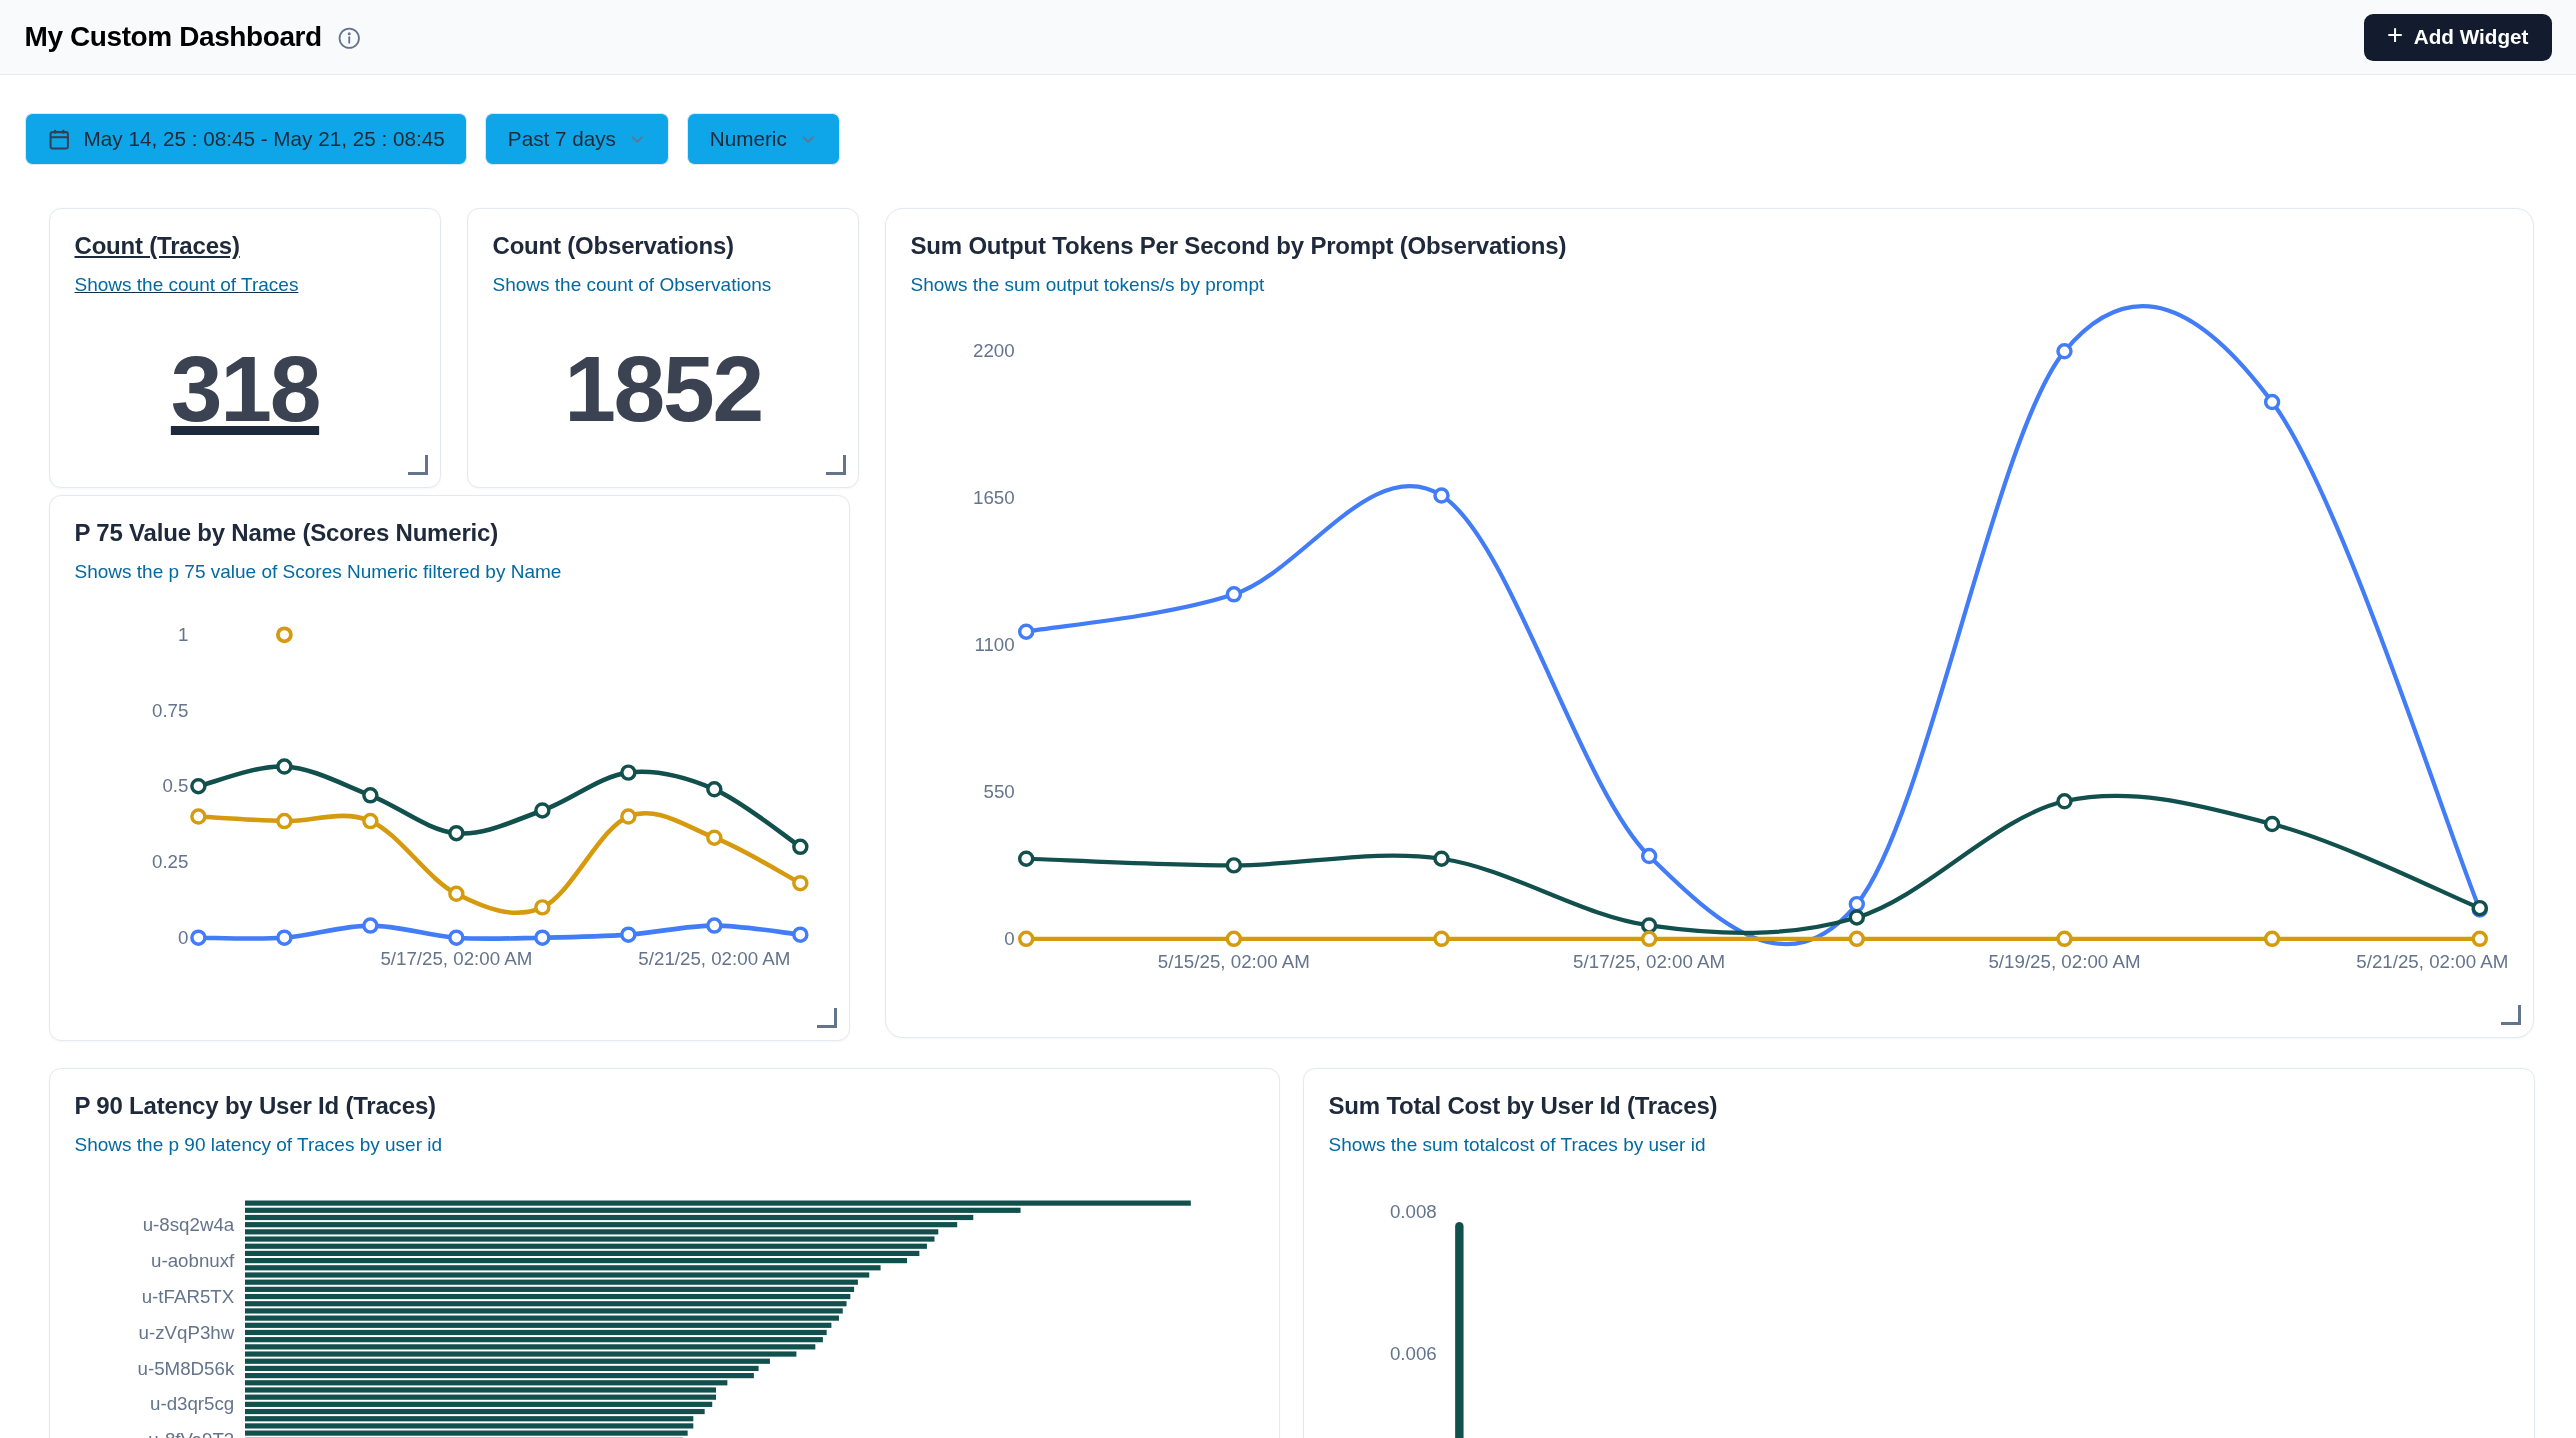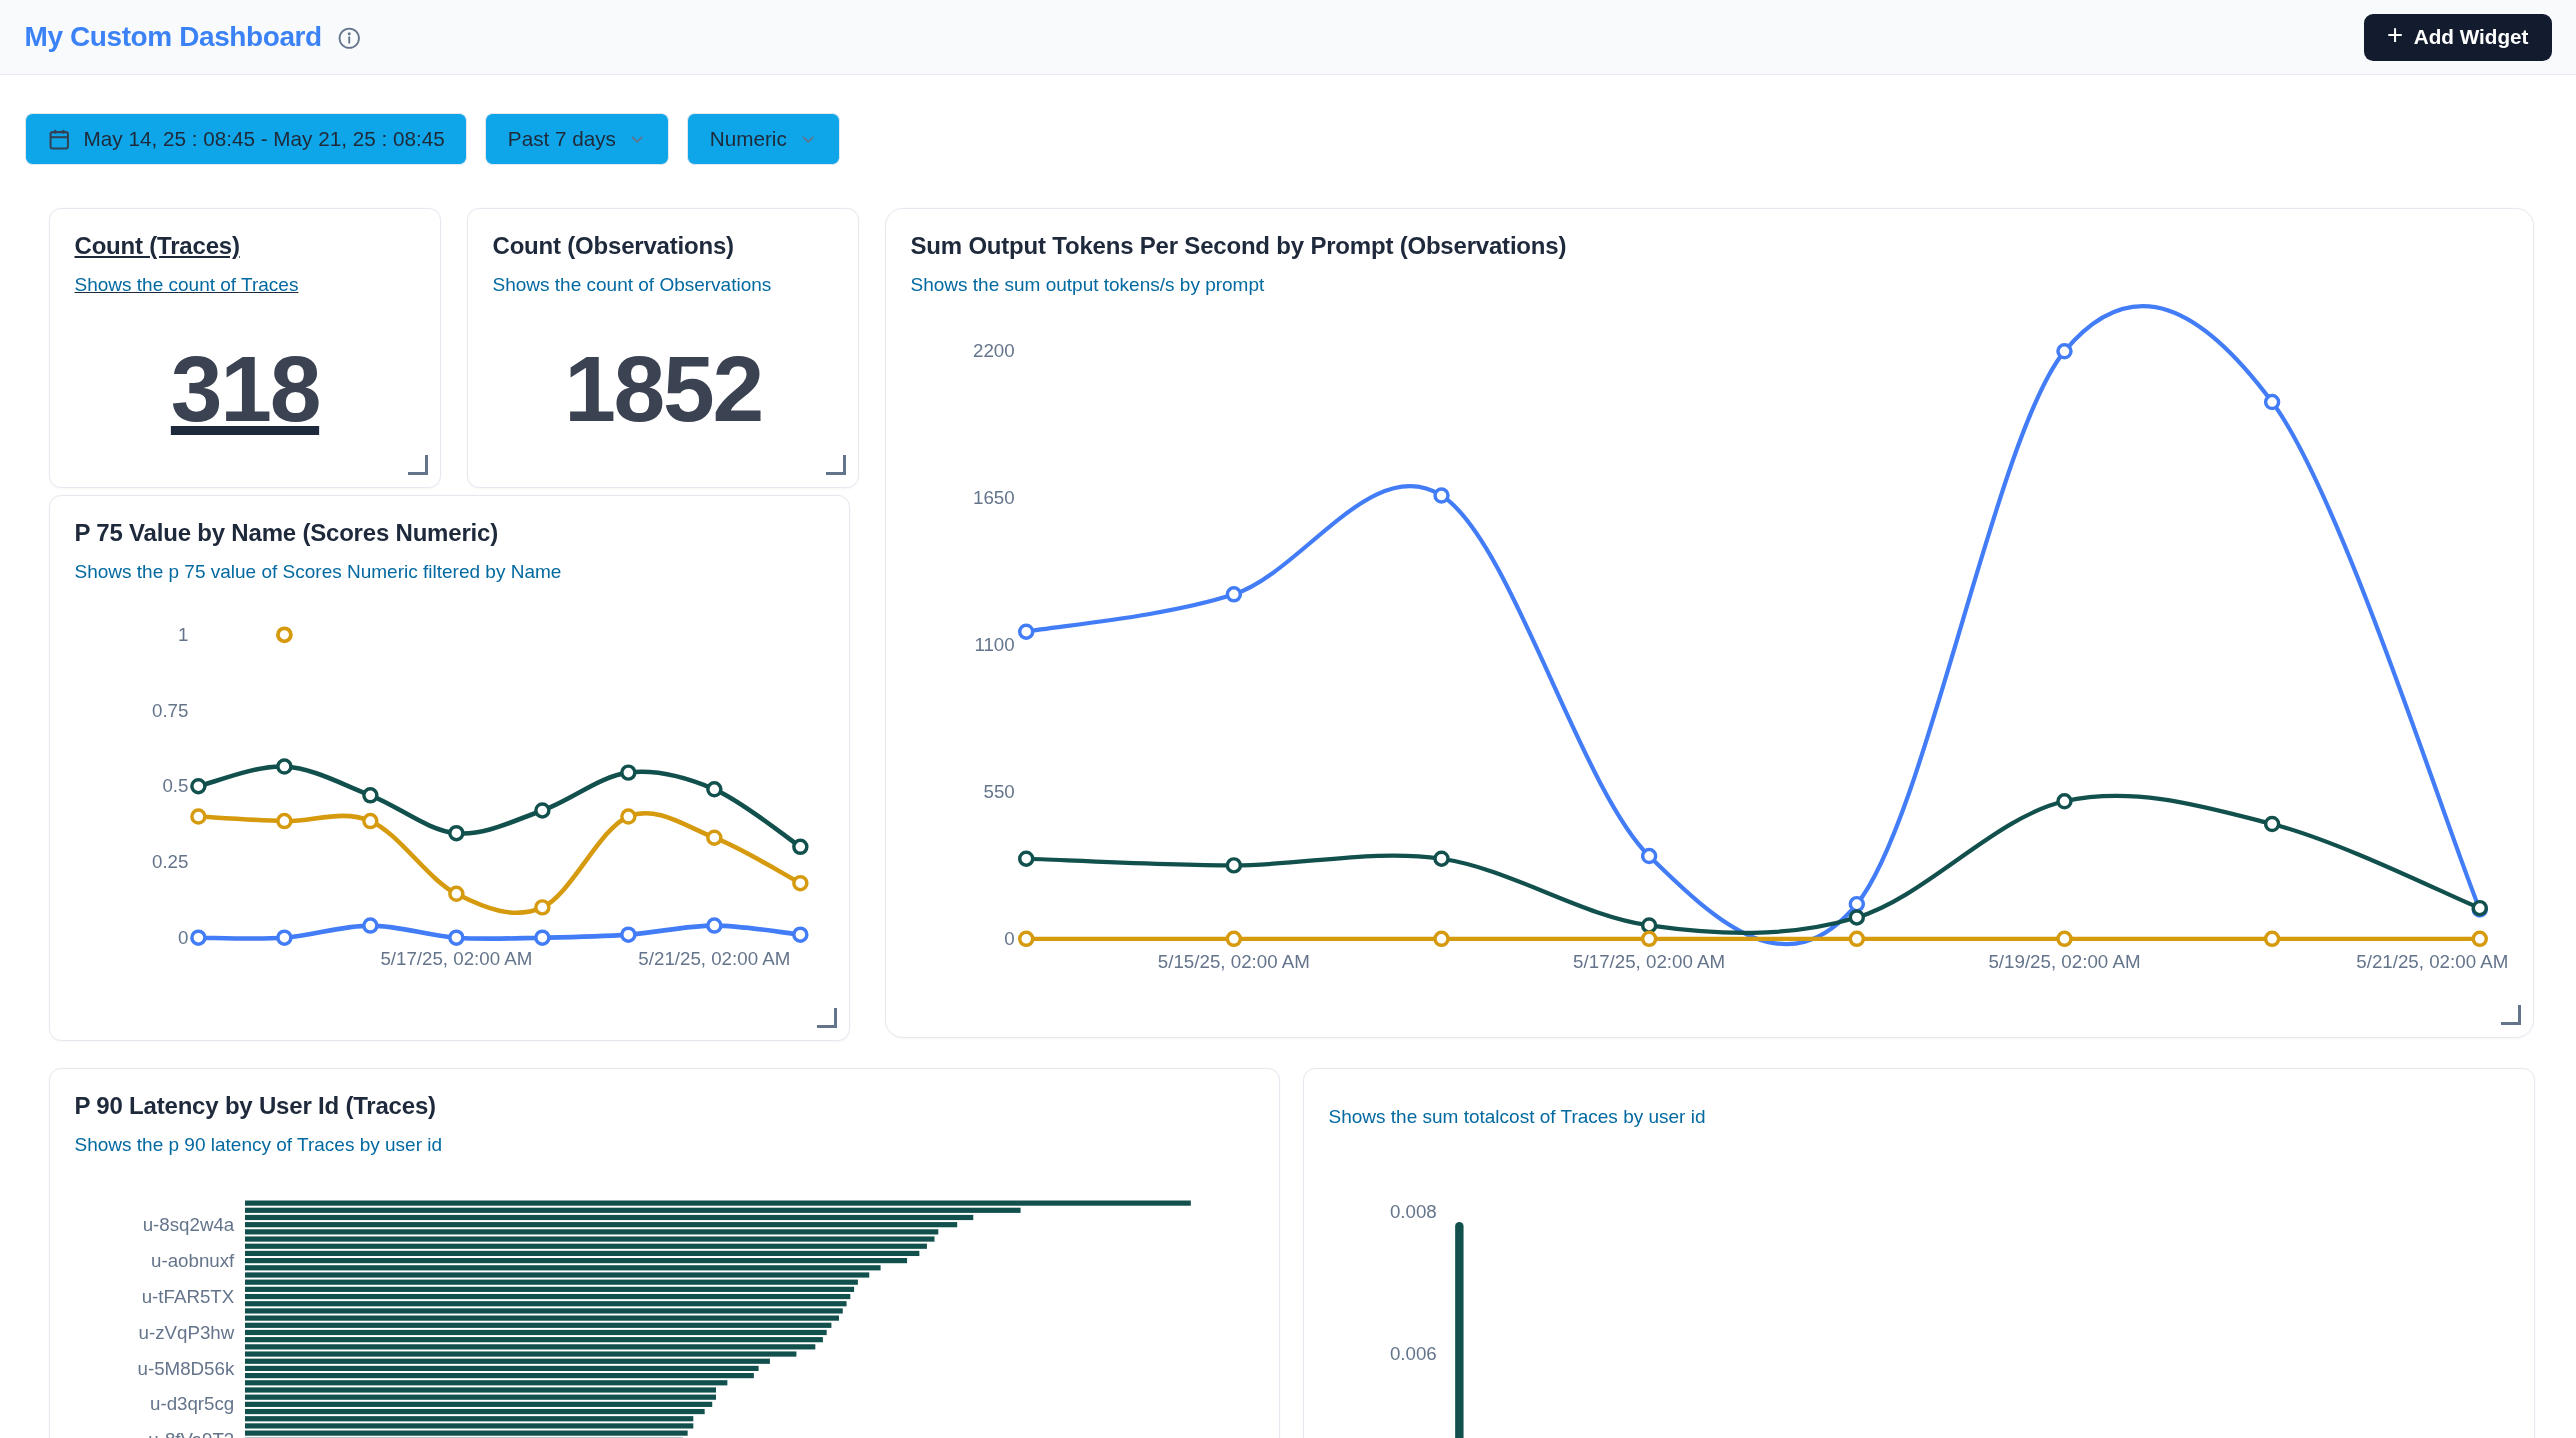--- a/index.html
+++ b/index.html
@@ -5,21 +5,21 @@
   * { margin:0; padding:0; box-sizing:border-box; }
   html,body { width:2576px; height:1439px; overflow:hidden; background:#ffffff;
     font-family:"Liberation Sans","DejaVu Sans",sans-serif; color:#1e293b; }
   .page { position:relative; width:2576px; height:1439px; }
 
   
   .topbar { position:absolute; left:0; top:0; width:100%; height:75px;
     background:#f8fafc; border-bottom:1.5px solid #e7ebf1;
     display:flex; align-items:center; justify-content:space-between; padding:0 24.5px; }
   .topbar-left { display:flex; align-items:center; gap:15.3px; }
-  .page-title { font-size:28px; font-weight:700; color:#3b82f6; letter-spacing:-0.4px; }
+  .page-title { font-size:28px; font-weight:700; color:#000000; letter-spacing:-0.4px; }
   .info-icon { width:24.5px; height:24.5px; color:#64748b; display:flex; margin-top:3.1px; }
   .btn-dark { display:flex; align-items:center; gap:10.7px; background:#131c2e; color:#ffffff;
     border:none; border-radius:9.2px; height:47px; padding:0 23px;
     font-size:20.7px; font-weight:600; font-family:inherit; cursor:pointer; }
   .btn-dark .plus { font-size:27.6px; font-weight:400; line-height:0; margin-top:-3.1px; }
 
   
   .filterbar { position:absolute; left:24.5px; top:113px; display:flex; gap:18.4px; }
   .pill { display:flex; align-items:center; gap:12.2px; background:#0ea5e9;
     border:1.5px solid #e2e8f0; border-radius:7.7px; height:52px; padding:0 21.4px;
@@ -241,20 +241,21 @@
           <text x="240" y="305.59999999999997" text-anchor="end" font-size="24.5" fill="#64748b" font-family="&quot;Liberation Sans&quot;,&quot;DejaVu Sans&quot;,sans-serif">u-tFAR5TX</text>
           <text x="240" y="352.6" text-anchor="end" font-size="24.5" fill="#64748b" font-family="&quot;Liberation Sans&quot;,&quot;DejaVu Sans&quot;,sans-serif">u-zVqP3hw</text>
           <text x="240" y="399.6" text-anchor="end" font-size="24.5" fill="#64748b" font-family="&quot;Liberation Sans&quot;,&quot;DejaVu Sans&quot;,sans-serif">u-5M8D56k</text>
           <text x="240" y="446.59999999999997" text-anchor="end" font-size="24.5" fill="#64748b" font-family="&quot;Liberation Sans&quot;,&quot;DejaVu Sans&quot;,sans-serif">u-d3qr5cg</text>
           <text x="240" y="493.59999999999997" text-anchor="end" font-size="24.5" fill="#64748b" font-family="&quot;Liberation Sans&quot;,&quot;DejaVu Sans&quot;,sans-serif">u-8fVa9T3</text>
         </svg>
       </div>
   </div>
 
   <div class="card" id="card-cost">
+    <div class="card-title">Sum Total Cost by User Id (Traces)</div>
     <div class="card-sub">Shows the sum totalcost of Traces by user id</div>
     <div class="chart-box">
         <svg width="1229" height="471" viewBox="0 0 1606 616">
           <text x="173" y="195" text-anchor="end" font-size="24.5" fill="#64748b" font-family="&quot;Liberation Sans&quot;,&quot;DejaVu Sans&quot;,sans-serif">0.008</text>
           <text x="173" y="381" text-anchor="end" font-size="24.5" fill="#64748b" font-family="&quot;Liberation Sans&quot;,&quot;DejaVu Sans&quot;,sans-serif">0.006</text>
           <rect x="197" y="200" width="11" height="420" rx="5.5" fill="#11504c"></rect>
         </svg>
       </div>
   </div>
 

